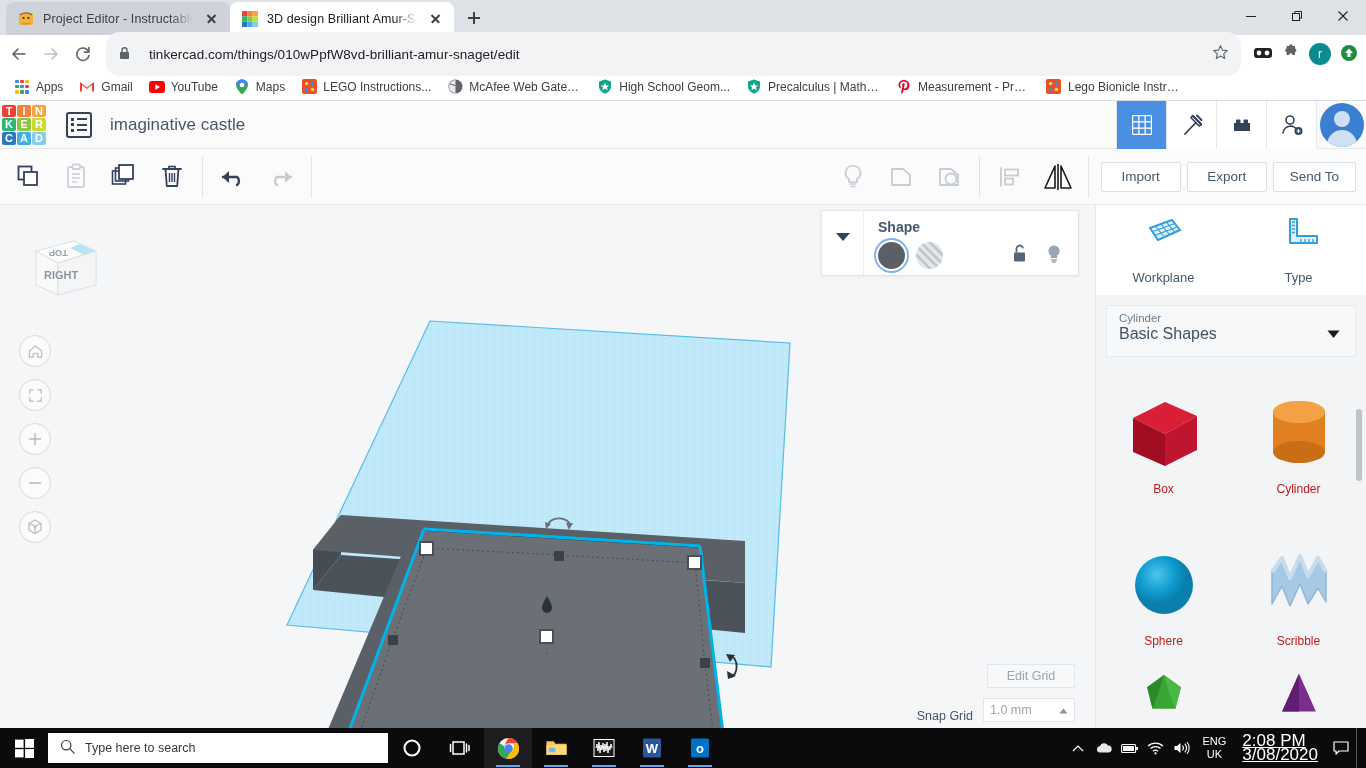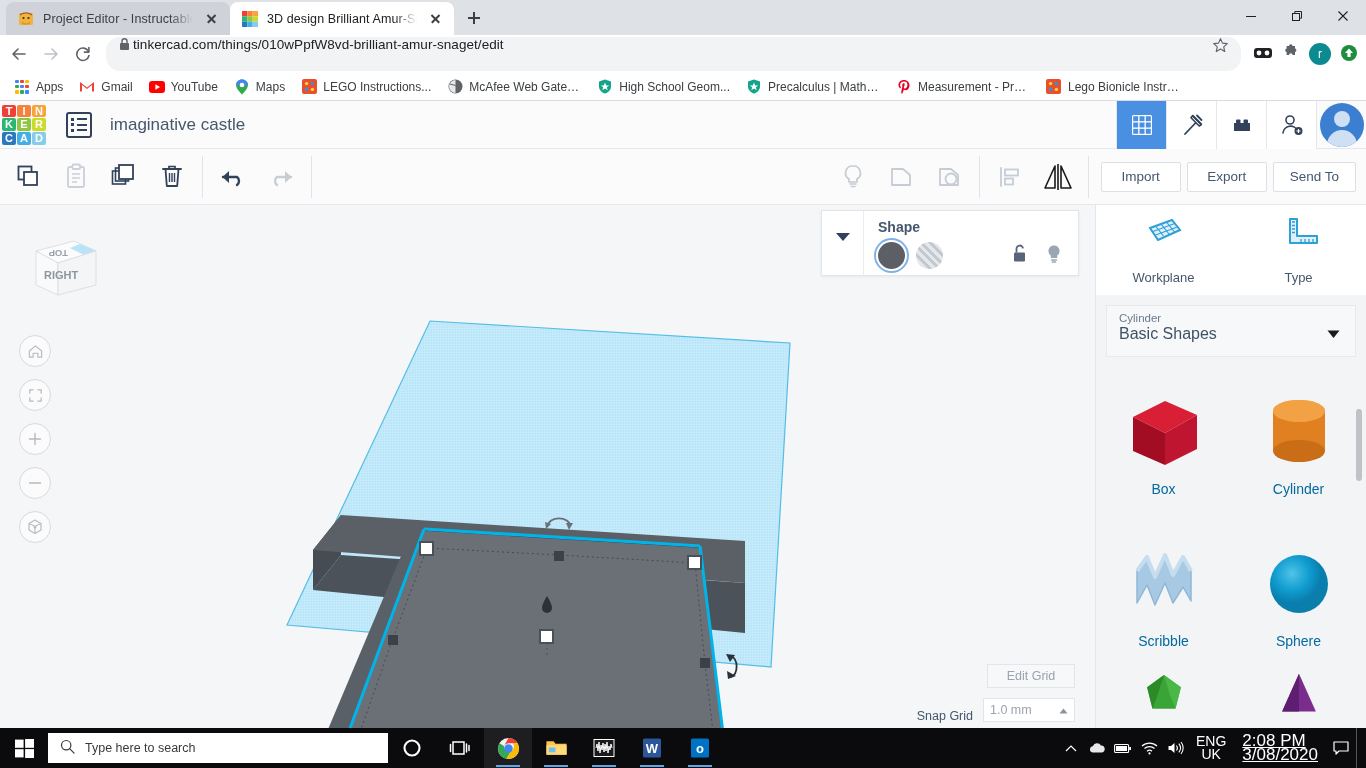--- a/index.html
+++ b/index.html
@@ -52,23 +52,23 @@
   .winctrls { position:absolute; right:0; top:0; height:35px; display:flex; }
   .winbtn { width:46px; height:32px; display:flex; align-items:center; justify-content:center; }
   .winbtn svg { display:block; }
 
   .toolbar-row {
     height:38px; background:#fff; display:flex; align-items:center; gap:2px;
     padding:0 8px 0 4px;
   }
   .navbtn { width:30px; height:30px; display:flex; align-items:center; justify-content:center; }
   .omnibox {
-    flex:1 1 auto; height:34px; background:#f1f3f4; border-radius:14px;
-    display:flex; padding:0 12px; margin:0 6px 0 6px;
-    gap:2px; position:relative;
+    flex:1 1 auto; height:44px; background:#f1f3f4; border-radius:14px;
+    display:flex; align-items:center; padding:0 12px; margin:0 6px 0 6px;
+    gap:18px; position:relative;
   }
   .omnibox .url { font-size:13.5px; color:#202124; letter-spacing:0.05px; }
   .omnibox .star { margin-left:auto; }
   .ext-icons { display:flex; align-items:center; gap:9px; padding-left:4px; }
   .avatar-circle {
     width:22px;height:22px;border-radius:50%;background:#0b8a8f;color:#fff;
     font-size:12px;display:flex;align-items:center;justify-content:center;
   }
 
   .bookmarks {
@@ -183,36 +183,36 @@
 
   .sb-picker { margin:10px; background:#f7f8f9; border:1px solid #e6e9ed; height:52px;
                padding:6px 12px; position:relative; }
   .sb-picker .sml { font-size:11.5px; color:#6b7b8c; }
   .sb-picker .big { font-size:16px; color:#3f5265; margin-top:1px; }
   .sb-picker .car { position:absolute; right:14px; top:21px; }
 
   .sb-grid { flex:1; position:relative; overflow:hidden; }
   .sb-cells { display:grid; grid-template-columns:1fr 1fr; }
   .sb-cell { height:152px; display:flex; flex-direction:column; align-items:center; justify-content:center; gap:6px; }
-  .sb-cell .lab { font-size:14px; color:#0369a1; }
+  .sb-cell .lab { font-size:12px; color:#b91c1c; }
   .sb-scroll { position:absolute; right:4px; top:42px; width:6px; height:72px; background:#bfc3c7; border-radius:3px; }
 
   
   .taskbar { position:absolute; left:0; bottom:0; width:1366px; height:40px; background:#0b0b0d;
              display:flex; align-items:center; }
   .tb-start { width:48px; height:40px; display:flex; align-items:center; justify-content:center; }
   .tb-search { width:340px; height:30px; background:#fff; display:flex; align-items:center; gap:10px;
                padding:0 12px; color:#3a3a3a; font-size:12.5px; }
   .tb-icons { display:flex; align-items:center; }
   .tb-ico { width:48px; height:40px; display:flex; align-items:center; justify-content:center; position:relative; }
   .tb-ico.running::after { content:""; position:absolute; bottom:1px; left:12px; width:24px; height:2.5px; background:#60a5e8; }
   .tb-ico.chrome { background:#1e1e20; }
   .tb-tray { margin-left:auto; display:flex; align-items:center; gap:0; padding-right:4px; color:#fff; }
   .tray-ico { width:26px; height:40px; display:flex; align-items:center; justify-content:center; }
-  .tray-lang { padding:0 8px; font-size:14px; line-height:13px; text-align:center; color:#fff; }
+  .tray-lang { padding:0 8px; font-size:11px; line-height:13px; text-align:center; color:#fff; }
   .tray-clock { padding:0 8px; font-size:17px; line-height:14px; text-align:left; color:#fff;text-decoration:underline; }
   .tray-notif { width:30px; height:40px; display:flex; align-items:center; justify-content:center; }
   .tray-show { width:6px; height:40px; border-left:1px solid #555; }
 </style>
 </head>
 <body>
 
 <div id="browser-window">
 
   <div class="tabstrip">
@@ -797,40 +797,40 @@
                 <ellipse cx="43" cy="22" rx="26" ry="11" fill="#f59a2e"></ellipse>
                 <rect x="17" y="22" width="52" height="40" fill="#e08020"></rect>
                 <ellipse cx="43" cy="62" rx="26" ry="11" fill="#c96d16"></ellipse>
                 <ellipse cx="43" cy="22" rx="26" ry="11" fill="#f2a244"></ellipse>
               </svg>
               <span class="lab">Cylinder</span>
             </div>
 
             <div class="sb-cell">
               <svg width="86" height="86" viewBox="0 0 86 86">
-                <path d="M16 62 L16 30 L26 16 L34 36 L44 14 L52 34 L62 16 L70 30 L70 60 L62 46 L52 62 L44 42 L34 64 L26 44 Z" fill="#a8c9e3" stroke="#8fb7d8" stroke-width="1.5" stroke-linejoin="round"></path>
-                <path d="M16 30 L26 16 L34 36 L44 14 L52 34 L62 16 L70 30" fill="none" stroke="#c5ddef" stroke-width="4" stroke-linejoin="round"></path>
-              </svg>
-              <span class="lab">Scribble</span>
-            </div>
-
-            <div class="sb-cell">
-              <svg width="86" height="86" viewBox="0 0 86 86">
                 <defs>
                     <radialGradient id="sg" cx="38%" cy="32%">
                   <stop offset="0%" stop-color="#4fc4e8"></stop>
                       <stop offset="60%" stop-color="#109cd0"></stop>
                       <stop offset="100%" stop-color="#0a7fae"></stop>
                 </radialGradient>
                   </defs>
                 <circle cx="43" cy="43" r="29" fill="url(#sg)"></circle>
               </svg>
               <span class="lab">Sphere</span>
             </div>
 
+            <div class="sb-cell">
+              <svg width="86" height="86" viewBox="0 0 86 86">
+                <path d="M16 62 L16 30 L26 16 L34 36 L44 14 L52 34 L62 16 L70 30 L70 60 L62 46 L52 62 L44 42 L34 64 L26 44 Z" fill="#a8c9e3" stroke="#8fb7d8" stroke-width="1.5" stroke-linejoin="round"></path>
+                <path d="M16 30 L26 16 L34 36 L44 14 L52 34 L62 16 L70 30" fill="none" stroke="#c5ddef" stroke-width="4" stroke-linejoin="round"></path>
+              </svg>
+              <span class="lab">Scribble</span>
+            </div>
+
             <div class="sb-cell" style="height:58px;justify-content:flex-start;overflow:hidden;">
               <svg width="86" height="86" viewBox="0 0 86 86">
                 <polygon points="43,6 68,24 60,56 26,56 18,24" fill="#3aa537"></polygon>
                 <polygon points="43,6 18,24 26,56 34,34" fill="#2c8a29"></polygon>
                 <polygon points="43,6 68,24 60,56 52,36" fill="#49b845"></polygon>
               </svg>
             </div>
 
             <div class="sb-cell" style="height:58px;justify-content:flex-start;overflow:hidden;">
               <svg width="86" height="86" viewBox="0 0 86 86">

